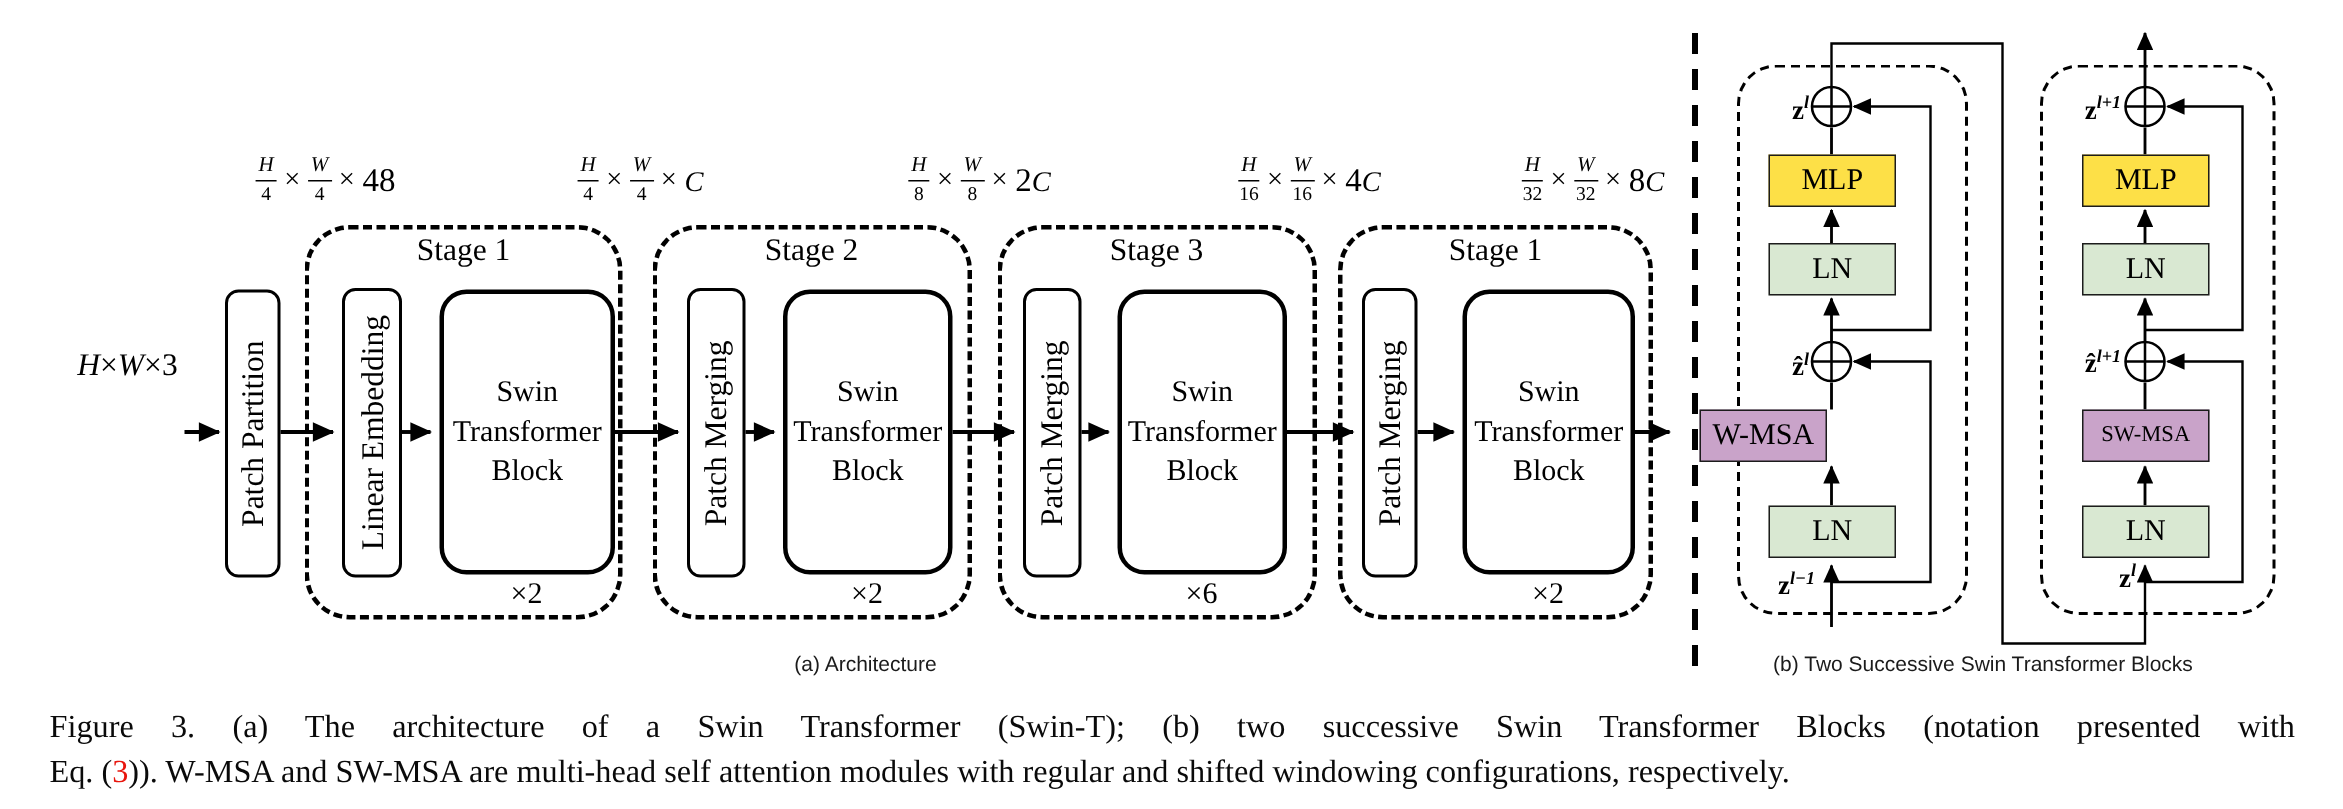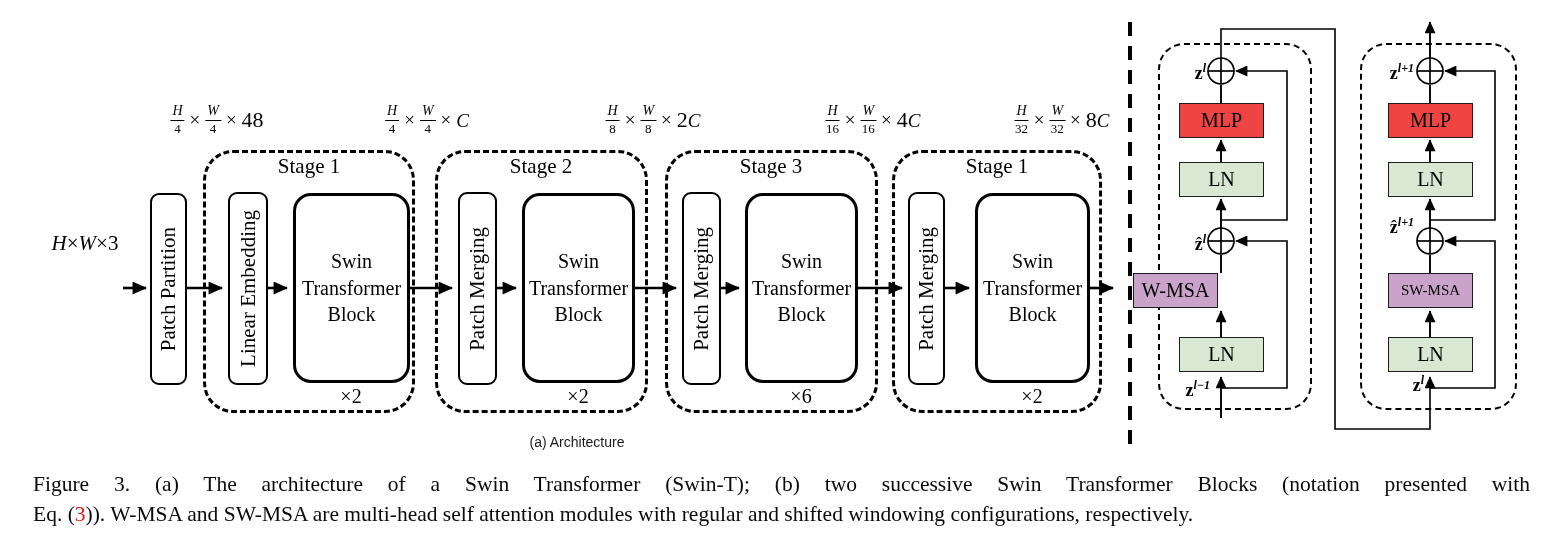--- a/index.html
+++ b/index.html
@@ -20,21 +20,21 @@
   .frac .top{font-style:italic;font-size:14px;border-bottom:1.4px solid #000;padding:0 2px 1.5px;}
   .frac .bot{font-size:13px;padding-top:1.5px;}
   .dim .x{font-size:19px;}
   .sfx .num{font-size:22px;}
   .sfx .var{font-size:19px;font-style:italic;}
   .inlabel{position:absolute;font-size:21px;text-align:center;z-index:2;}
   .inlabel .var{font-style:italic;}
   
   .bbox{position:absolute;border:1.8px solid #1c1c1c;display:flex;align-items:center;justify-content:center;
         font-size:20px;z-index:2;box-sizing:border-box;}
-  .mlp{background:#ef4444;}
+  .mlp{background:#fde047;}
   .ln{background:#d9e8d2;}
   .attn{background:#c9a3c9;}
   .bdash{position:absolute;border:2.5px dashed #000;border-radius:26px;z-index:1;box-sizing:border-box;}
   .zlab{position:absolute;font-weight:bold;font-size:18px;text-align:right;z-index:2;line-height:1;}
   .zlab sup{font-style:italic;font-size:12px;font-weight:600;}
   
   .subcap{position:absolute;font-family:"Liberation Sans",sans-serif;font-size:14px;color:#1b1b1b;
           text-align:center;z-index:2;}
   .figcap{position:absolute;left:33px;top:469px;width:1497px;font-size:21.5px;line-height:30px;
           color:#0a0a0a;z-index:2;}
@@ -256,29 +256,30 @@
     </div>
   <div class="zlab" style="left:1148px;top:379px;width:62px;"><span>z</span><sup>l−1</sup></div>
 
   <div class="zlab" style="left:1352px;top:62px;width:62px;"><span>z</span><sup>l+1</sup></div>
   <div class="bbox mlp" style="left:1388px;top:103px;width:85px;height:35px;">
       <span>MLP</span>
     </div>
   <div class="bbox ln" style="left:1388px;top:162px;width:85px;height:35px;">
       <span>LN</span>
     </div>
-  <div class="zlab" style="left:1348px;top:216px;width:66px;"><span>ẑ</span><sup>l+1</sup></div>
+  <div class="zlab" style="left:1348px;top:231px;width:66px;"><span>ẑ</span><sup>l+1</sup></div>
   <div class="bbox attn" style="left:1388px;top:273px;width:85px;height:35px;font-size:15px;">
       <span>SW-MSA</span>
     </div>
   <div class="bbox ln" style="left:1388px;top:337px;width:85px;height:35px;">
       <span>LN</span>
     </div>
   <div class="zlab" style="left:1390px;top:374px;width:34px;"><span>z</span><sup>l</sup></div>
 
   <div class="subcap" style="left:450px;top:434px;width:254px;">(a) Architecture</div>
+  <div class="subcap" style="left:1092px;top:434px;width:460px;">(b) Two Successive Swin Transformer Blocks</div>
 
   <div class="figcap">
     <div class="l1">Figure 3. (a) The architecture of a Swin Transformer (Swin-T); (b) two successive Swin Transformer Blocks (notation presented with</div>
     <div class="l2"><span>Eq. (</span><span class="red">3</span><span>)). W-MSA and SW-MSA are multi-head self attention modules with regular and shifted windowing configurations, respectively.</span></div>
   </div>
 
 </div>
 
 </body></html>

